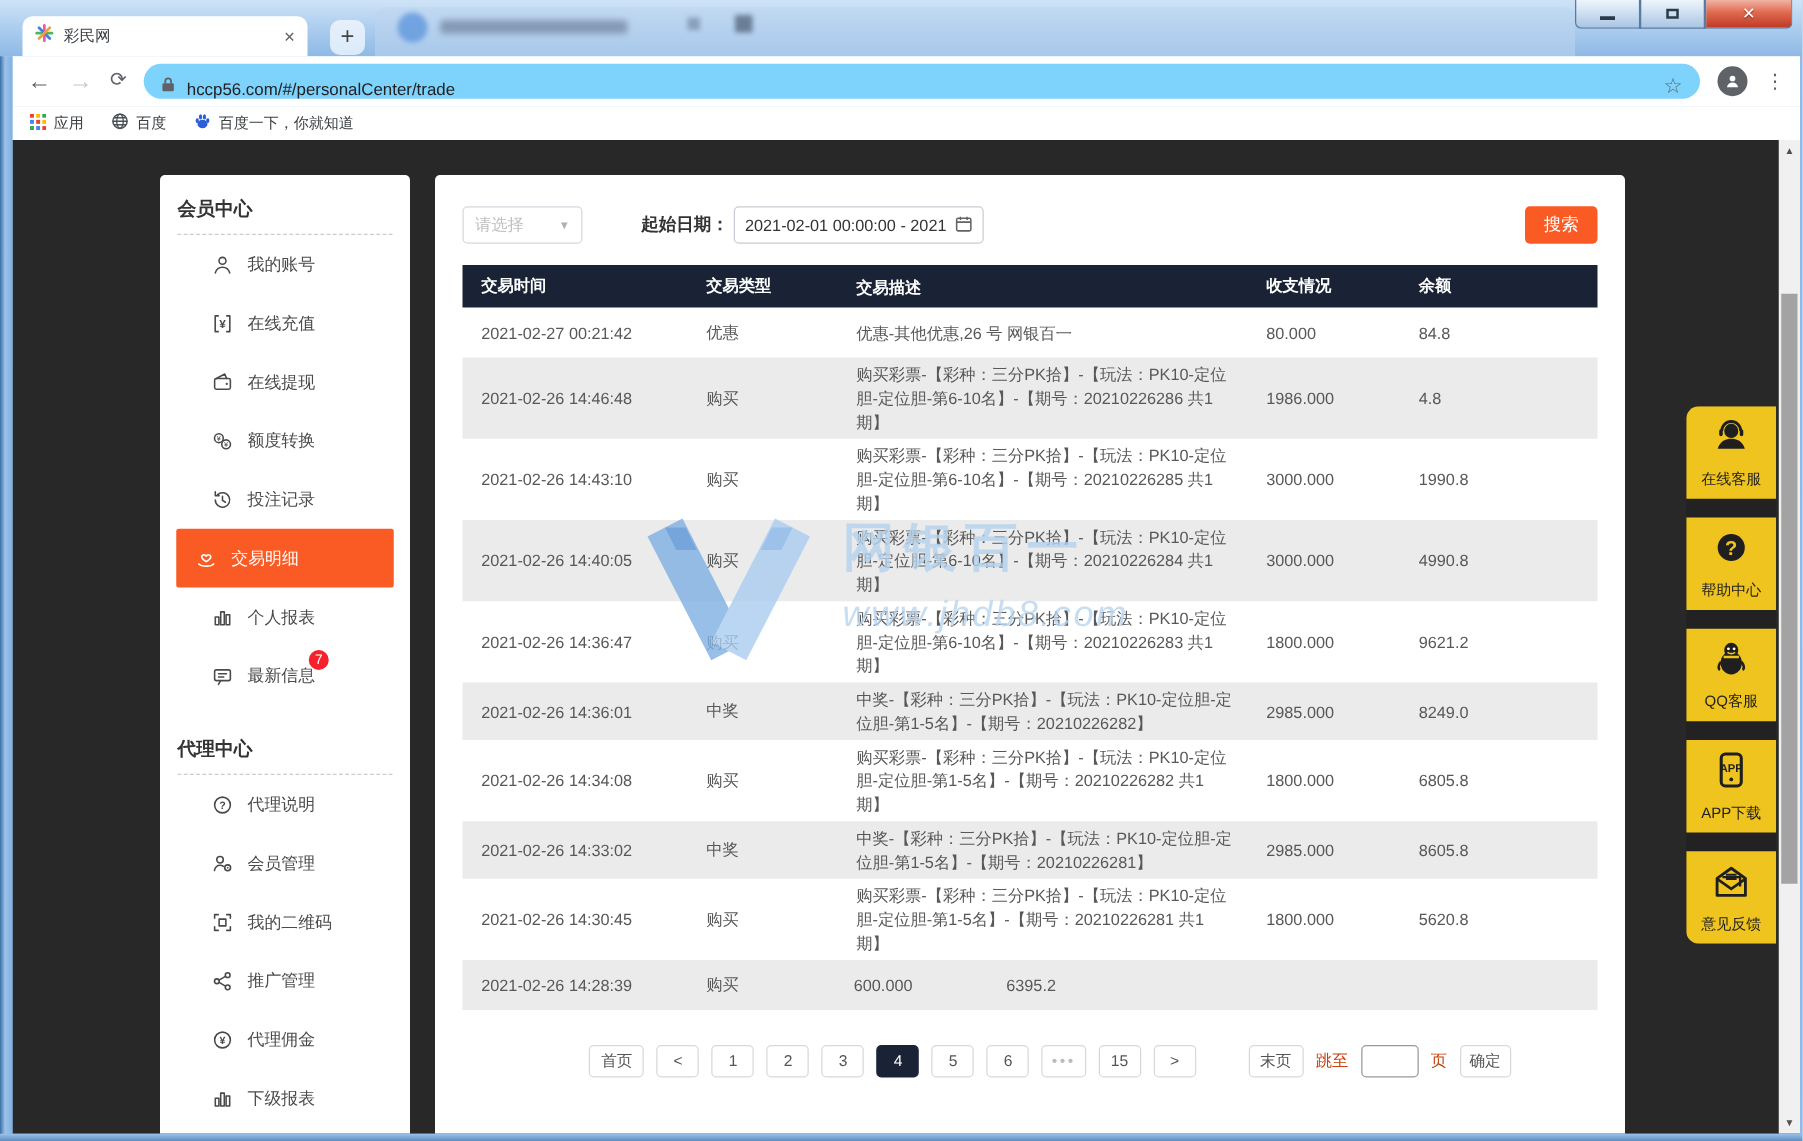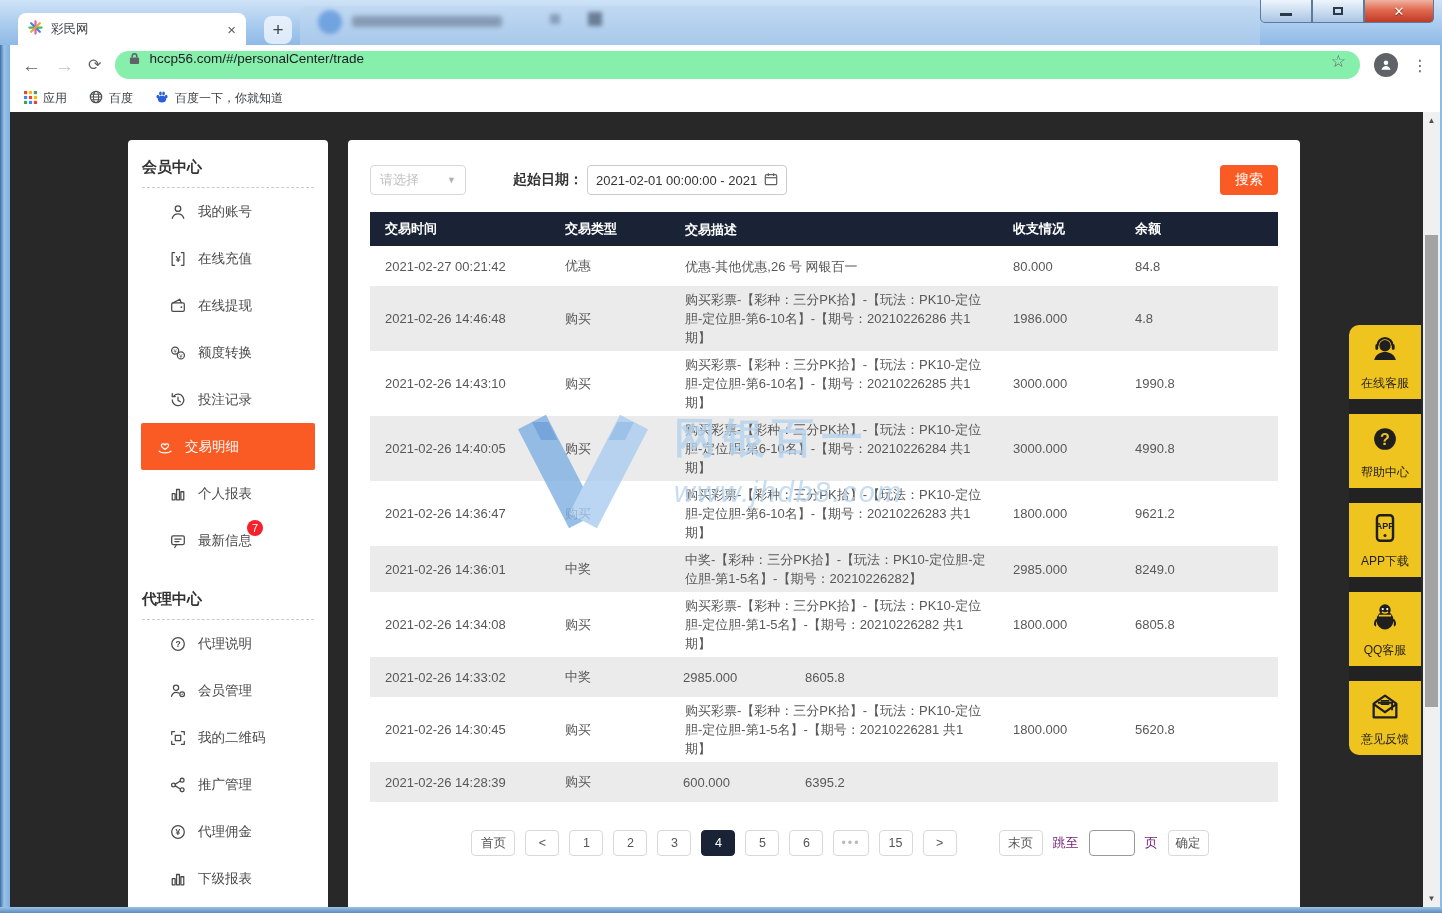--- a/index.html
+++ b/index.html
@@ -37,22 +37,22 @@
                    background:linear-gradient(#f0b3a3,#e06a50 45%,#bf3a26); }
   .glyph-min { width:12px; height:3px; background:#2a3a4a; margin-top:7px; }
   .glyph-max { width:10px; height:8px; border:2px solid #2a3a4a; }
   .glyph-close { color:#fff; font-weight:bold; font-size:13px; text-shadow:0 1px 1px #7a1d10; }
 
   
   .toolbar { position:absolute; left:10px; top:45px; width:1430px; height:40px; background:#fff;
              display:flex; align-items:center; padding:0 12px; gap:14px; }
   .nav-ico { font-size:19px; color:#5f6368; line-height:1; }
   .nav-ico.disabled { color:#c4c7cb; }
-  .urlbar { flex:1; height:28px; background:#86efac; border-radius:14px; display:flex;
-            align-items:flex-start; padding:0 14px; gap:9px; }
+  .urlbar { flex:1; height:28px; background:#7dd3fc; border-radius:14px; display:flex;
+            align-items:flex-end; padding:0 14px; gap:9px; }
   .url-text { flex:1; font-size:13.5px; color:#202124; }
   .star { font-size:17px; color:#5f6368; }
   .avatar { width:24px; height:24px; border-radius:50%; background:#5f6368; display:flex;
             align-items:center; justify-content:center; }
   .dots { font-size:16px; color:#5f6368; letter-spacing:0; }
 
   
   .bookmarks { position:absolute; left:10px; top:85px; width:1430px; height:27px; background:#fff;
                display:flex; align-items:center; padding:0 14px; gap:22px; }
   .bm { display:flex; align-items:center; gap:6px; font-size:12px; color:#3c4043; }
@@ -108,21 +108,21 @@
   .c-in   { width:122px; padding-left:8px; }
   .c-bal  { width:151px; padding-left:8px; }
 
   
   .pager { margin-top:28px; display:flex; align-items:center; justify-content:center; gap:10px; }
   .pg-btn { min-width:34px; height:26px; border:1px solid #d9d9d9; border-radius:4px; background:#fff;
             color:#555; font-size:12.5px; display:flex; align-items:center; justify-content:center;
             padding:0 7px; cursor:pointer; }
   .pg-btn.wide { min-width:44px;margin-left:32px; }
   .pg-btn.active { background:var(--navy,#1a2336); border-color:var(--navy,#1a2336); color:#fff; }
-  .pg-text { font-size:13px; color:#701a75; }
+  .pg-text { font-size:13px; color:#c2410c; }
   .pg-input { width:46px; height:26px; border:1px solid #999; border-radius:4px; font-size:13px;
               text-align:center; }
   .pg-dots { letter-spacing:2px; color:#bbb; }
 
   
   .watermark { position:absolute; left:160px; top:252px; display:flex; align-items:flex-start;
                gap:16px; opacity:.8; pointer-events:none; }
   .wm-txt { padding-top:18px; }
   .wm-brand { font-size:42px; font-weight:bold; color:#b5d3ee; letter-spacing:7px; }
   .wm-site { font-size:29px; color:#b9d5ef; margin-top:10px; letter-spacing:2px;font-style:italic; }
@@ -480,20 +480,21 @@
             <div class="trow">
     <div class="c-time">2021-02-26 14:34:08</div>
     <div class="c-type">购买</div>
     <div class="c-desc">购买彩票-【彩种：三分PK拾】-【玩法：PK10-定位胆-定位胆-第1-5名】-【期号：20210226282 共1期】</div>
     <div class="c-in">1800.000</div>
     <div class="c-bal">6805.8</div>
   </div>
             <div class="trow">
     <div class="c-time">2021-02-26 14:33:02</div>
     <div class="c-type">中奖</div>
+    <div class="c-desc">中奖-【彩种：三分PK拾】-【玩法：PK10-定位胆-定位胆-第1-5名】-【期号：20210226281】</div>
     <div class="c-in">2985.000</div>
     <div class="c-bal">8605.8</div>
   </div>
             <div class="trow">
     <div class="c-time">2021-02-26 14:30:45</div>
     <div class="c-type">购买</div>
     <div class="c-desc">购买彩票-【彩种：三分PK拾】-【玩法：PK10-定位胆-定位胆-第1-5名】-【期号：20210226281 共1期】</div>
     <div class="c-in">1800.000</div>
     <div class="c-bal">5620.8</div>
   </div>
@@ -554,40 +555,40 @@
   </div>
         <div class="fm-btn">
     <span class="fm-ico"><svg width="34" height="34" viewBox="0 0 36 36">
               <circle cx="18" cy="18" r="11.5" fill="#1f1f1f"></circle>
               <text x="18" y="24.5" font-size="17" font-weight="bold" text-anchor="middle" fill="#f0c41e">?</text>
             </svg></span>
     <span class="fm-label">帮助中心</span>
   </div>
         <div class="fm-btn">
     <span class="fm-ico"><svg width="34" height="34" viewBox="0 0 36 36">
-              <rect x="9.5" y="4.5" width="17" height="27" rx="3.5" fill="none" stroke="#1f1f1f" stroke-width="2.6"></rect>
-              <text x="18" y="19.5" font-size="9.5" font-weight="bold" text-anchor="middle" fill="#1f1f1f">APP</text>
-              <circle cx="18" cy="26" r="1.6" fill="#1f1f1f"></circle>
-            </svg></span>
-    <span class="fm-label">APP下载</span>
-  </div>
-        <div class="fm-btn">
-    <span class="fm-ico"><svg width="34" height="34" viewBox="0 0 36 36">
               <ellipse cx="18" cy="21.5" rx="9" ry="9.8" fill="#1f1f1f"></ellipse>
               <circle cx="18" cy="10.5" r="6" fill="#1f1f1f"></circle>
               <circle cx="15.6" cy="9.6" r="1.2" fill="#fff"></circle>
               <circle cx="20.4" cy="9.6" r="1.2" fill="#fff"></circle>
               <path d="M14.8 12.6c1.8 1.4 4.6 1.4 6.4 0" stroke="#f0c41e" stroke-width="1.6" fill="none"></path>
               <path d="M9.3 20.5c-2.2 2.8-2.6 6-.8 6.8M26.7 20.5c2.2 2.8 2.6 6 .8 6.8" stroke="#1f1f1f" stroke-width="2.2" fill="none"></path>
               <path d="M11.5 16.5h13" stroke="#f0c41e" stroke-width="2"></path>
             </svg></span>
     <span class="fm-label">QQ客服</span>
   </div>
         <div class="fm-btn">
     <span class="fm-ico"><svg width="34" height="34" viewBox="0 0 36 36">
+              <rect x="9.5" y="4.5" width="17" height="27" rx="3.5" fill="none" stroke="#1f1f1f" stroke-width="2.6"></rect>
+              <text x="18" y="19.5" font-size="9.5" font-weight="bold" text-anchor="middle" fill="#1f1f1f">APP</text>
+              <circle cx="18" cy="26" r="1.6" fill="#1f1f1f"></circle>
+            </svg></span>
+    <span class="fm-label">APP下载</span>
+  </div>
+        <div class="fm-btn">
+    <span class="fm-ico"><svg width="34" height="34" viewBox="0 0 36 36">
               <path d="M6 15.5 18 7l12 8.5V30H6Z" fill="none" stroke="#1f1f1f" stroke-width="2.4" stroke-linejoin="round"></path>
               <path d="M10.5 14.5h15v8" fill="none" stroke="#1f1f1f" stroke-width="2"></path>
               <path d="M13.5 12.5h9M13.5 16h9" stroke="#1f1f1f" stroke-width="1.8"></path>
               <path d="M6 16l12 8.5L30 16" fill="none" stroke="#1f1f1f" stroke-width="2.2"></path>
             </svg></span>
     <span class="fm-label">意见反馈</span>
   </div>
       </div>
 
     <div class="scrollbar">

